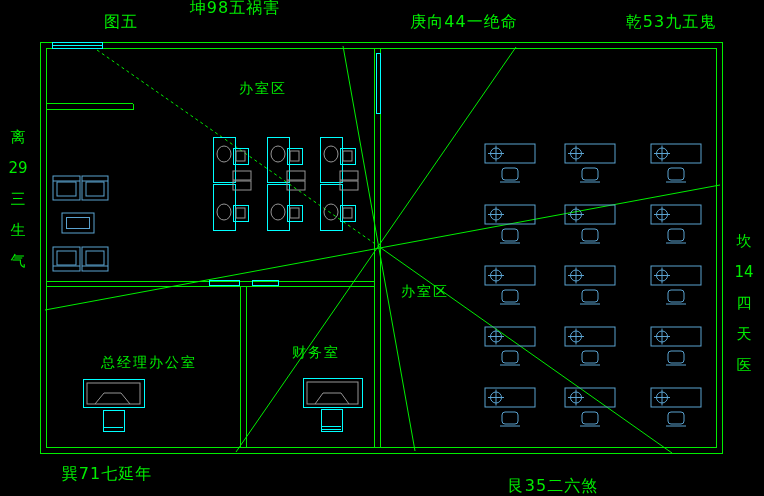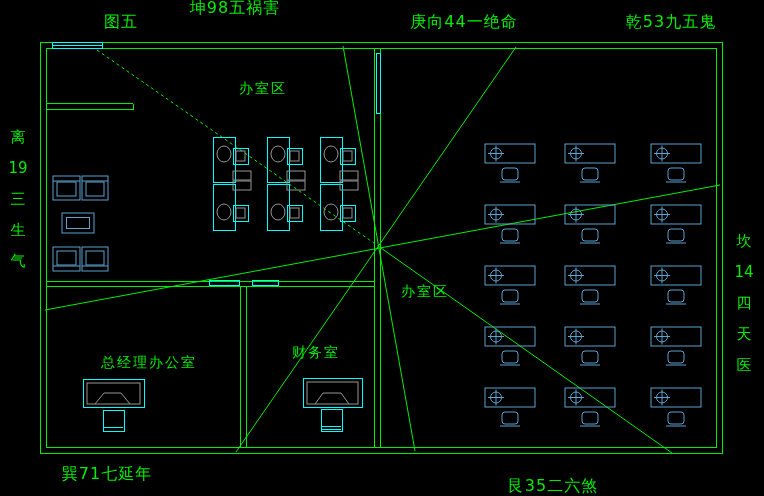--- a/index.html
+++ b/index.html
@@ -331,21 +331,21 @@
   <div class="lbl" style="left:121px;top:22px">图五</div>
   <div class="lbl" style="left:235px;top:8px">坤98五祸害</div>
   <div class="lbl" style="left:464px;top:22px">庚向44一绝命</div>
   <div class="lbl" style="left:671px;top:22px">乾53九五鬼</div>
 
   <div class="lbl" style="left:107px;top:474px">巽71七延年</div>
   <div class="lbl" style="left:553px;top:486px">艮35二六煞</div>
 
   <div class="vcol" style="left:5px;top:122px">
     <span>离</span>
-    <span>19</span>
+    <span>29</span>
     <span>三</span>
     <span>生</span>
     <span>气</span>
   </div>
 
   <div class="vcol" style="left:731px;top:226px">
     <span>坎</span>
     <span>14</span>
     <span>四</span>
     <span>天</span>

